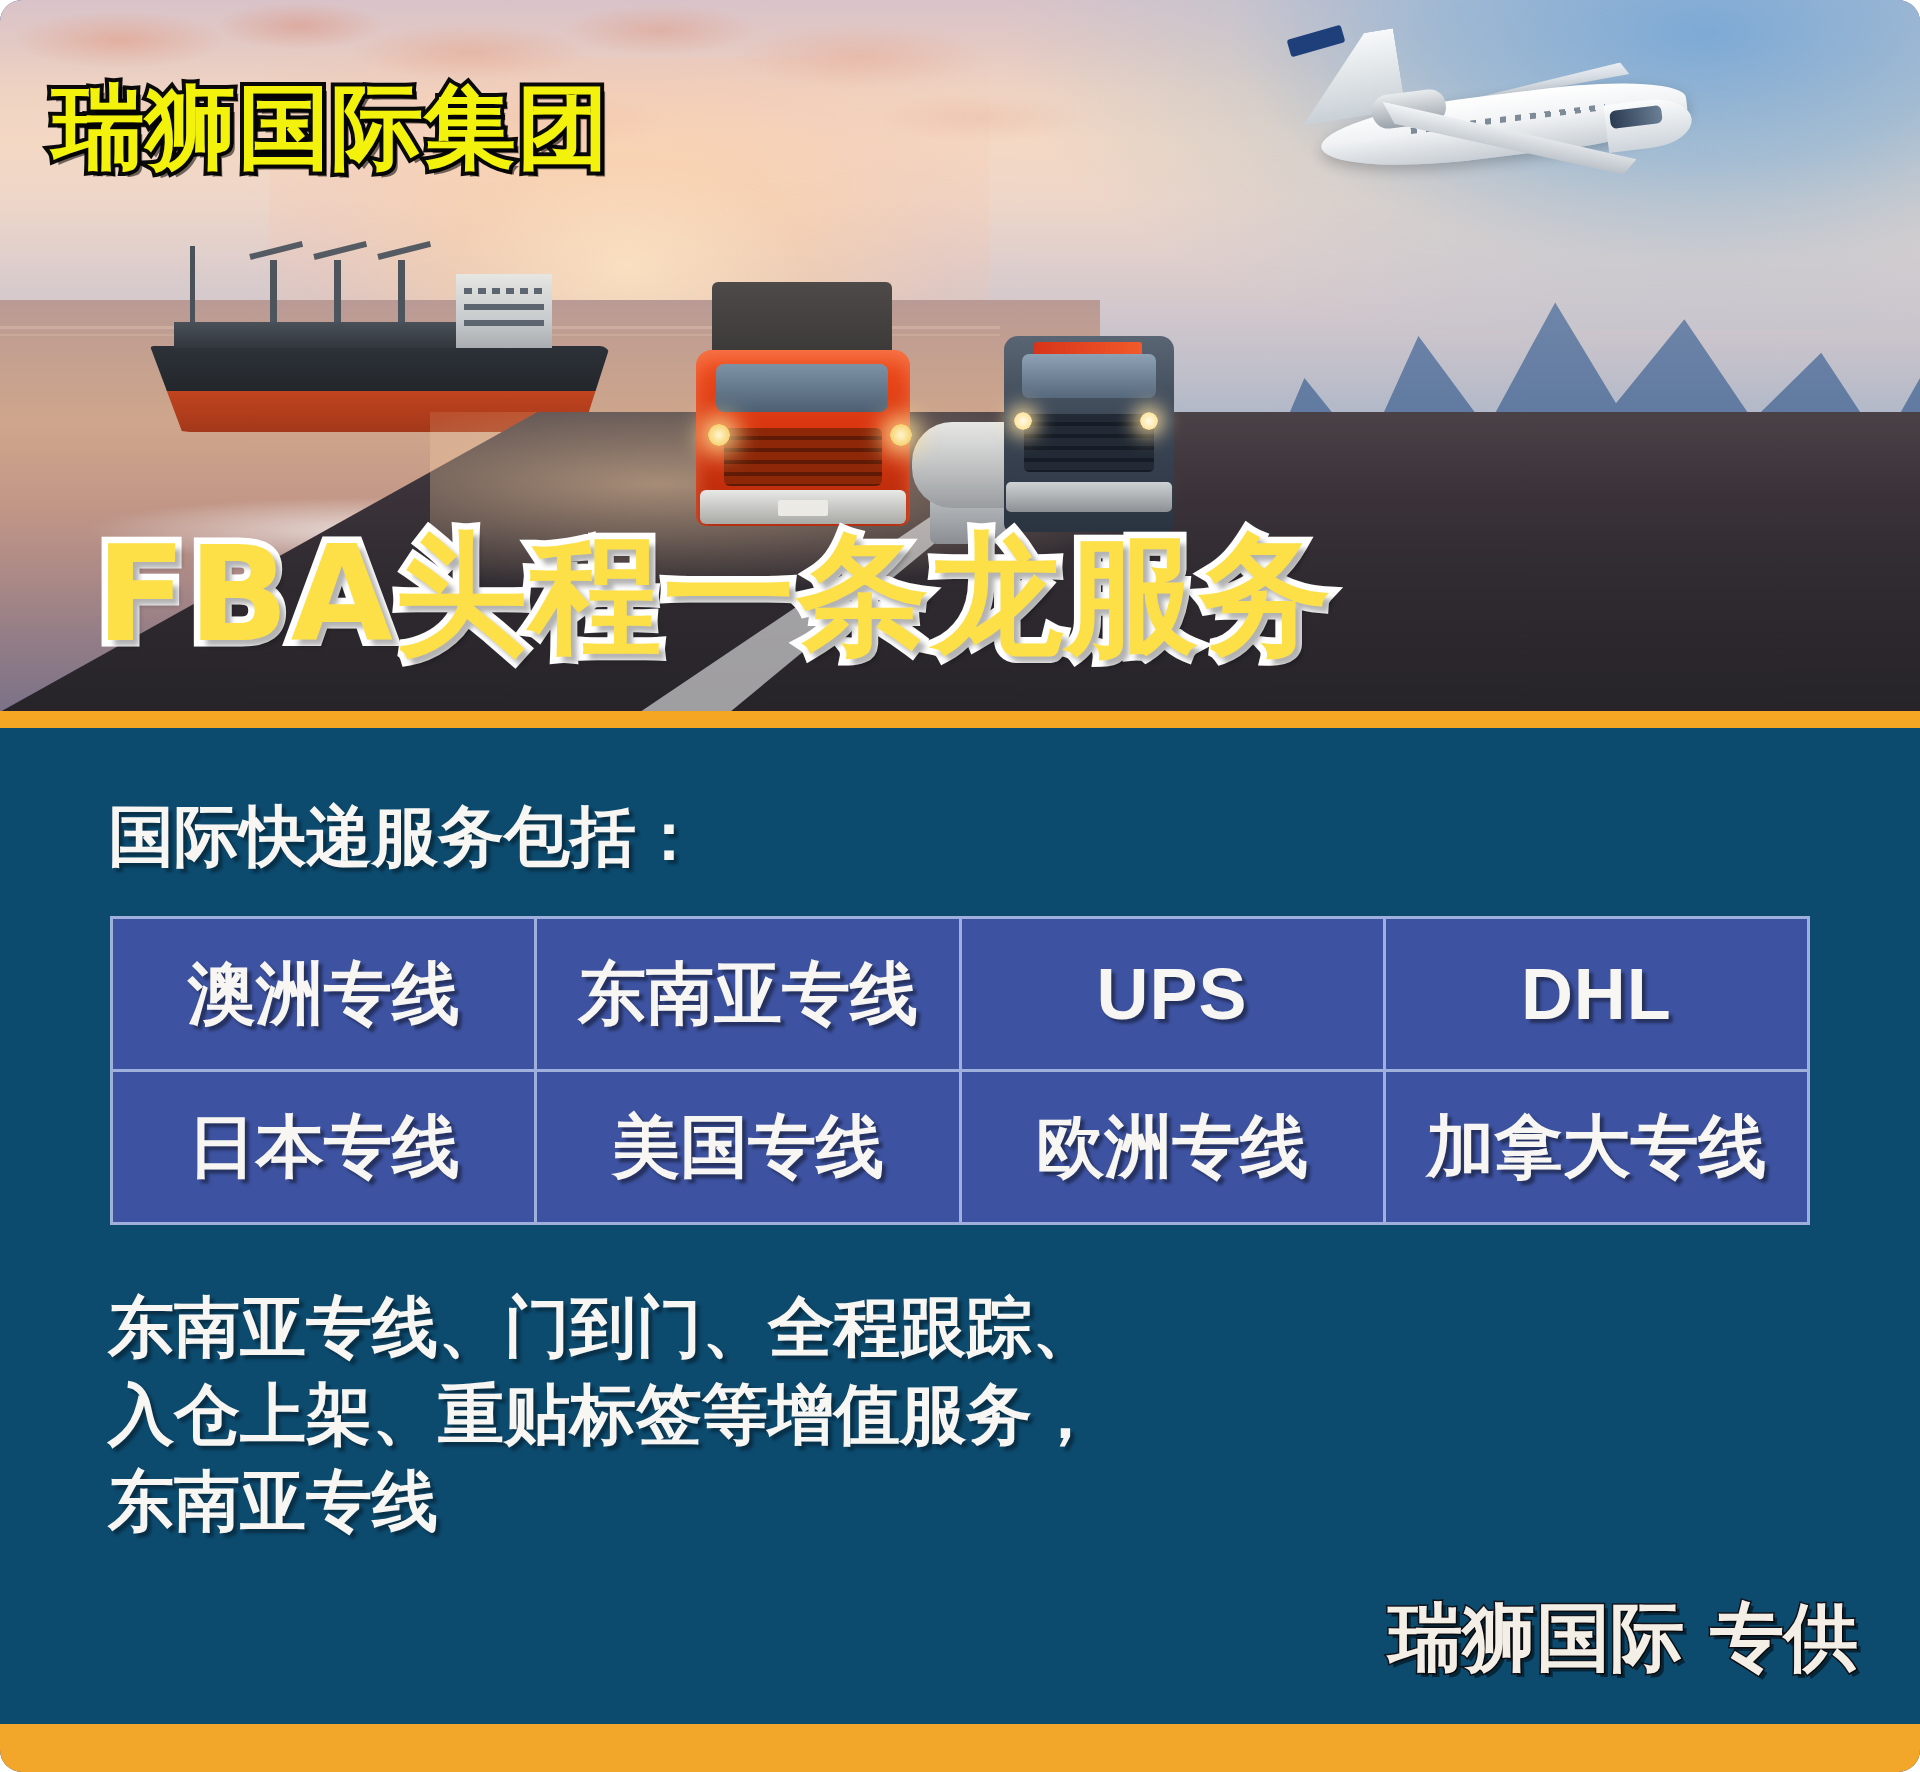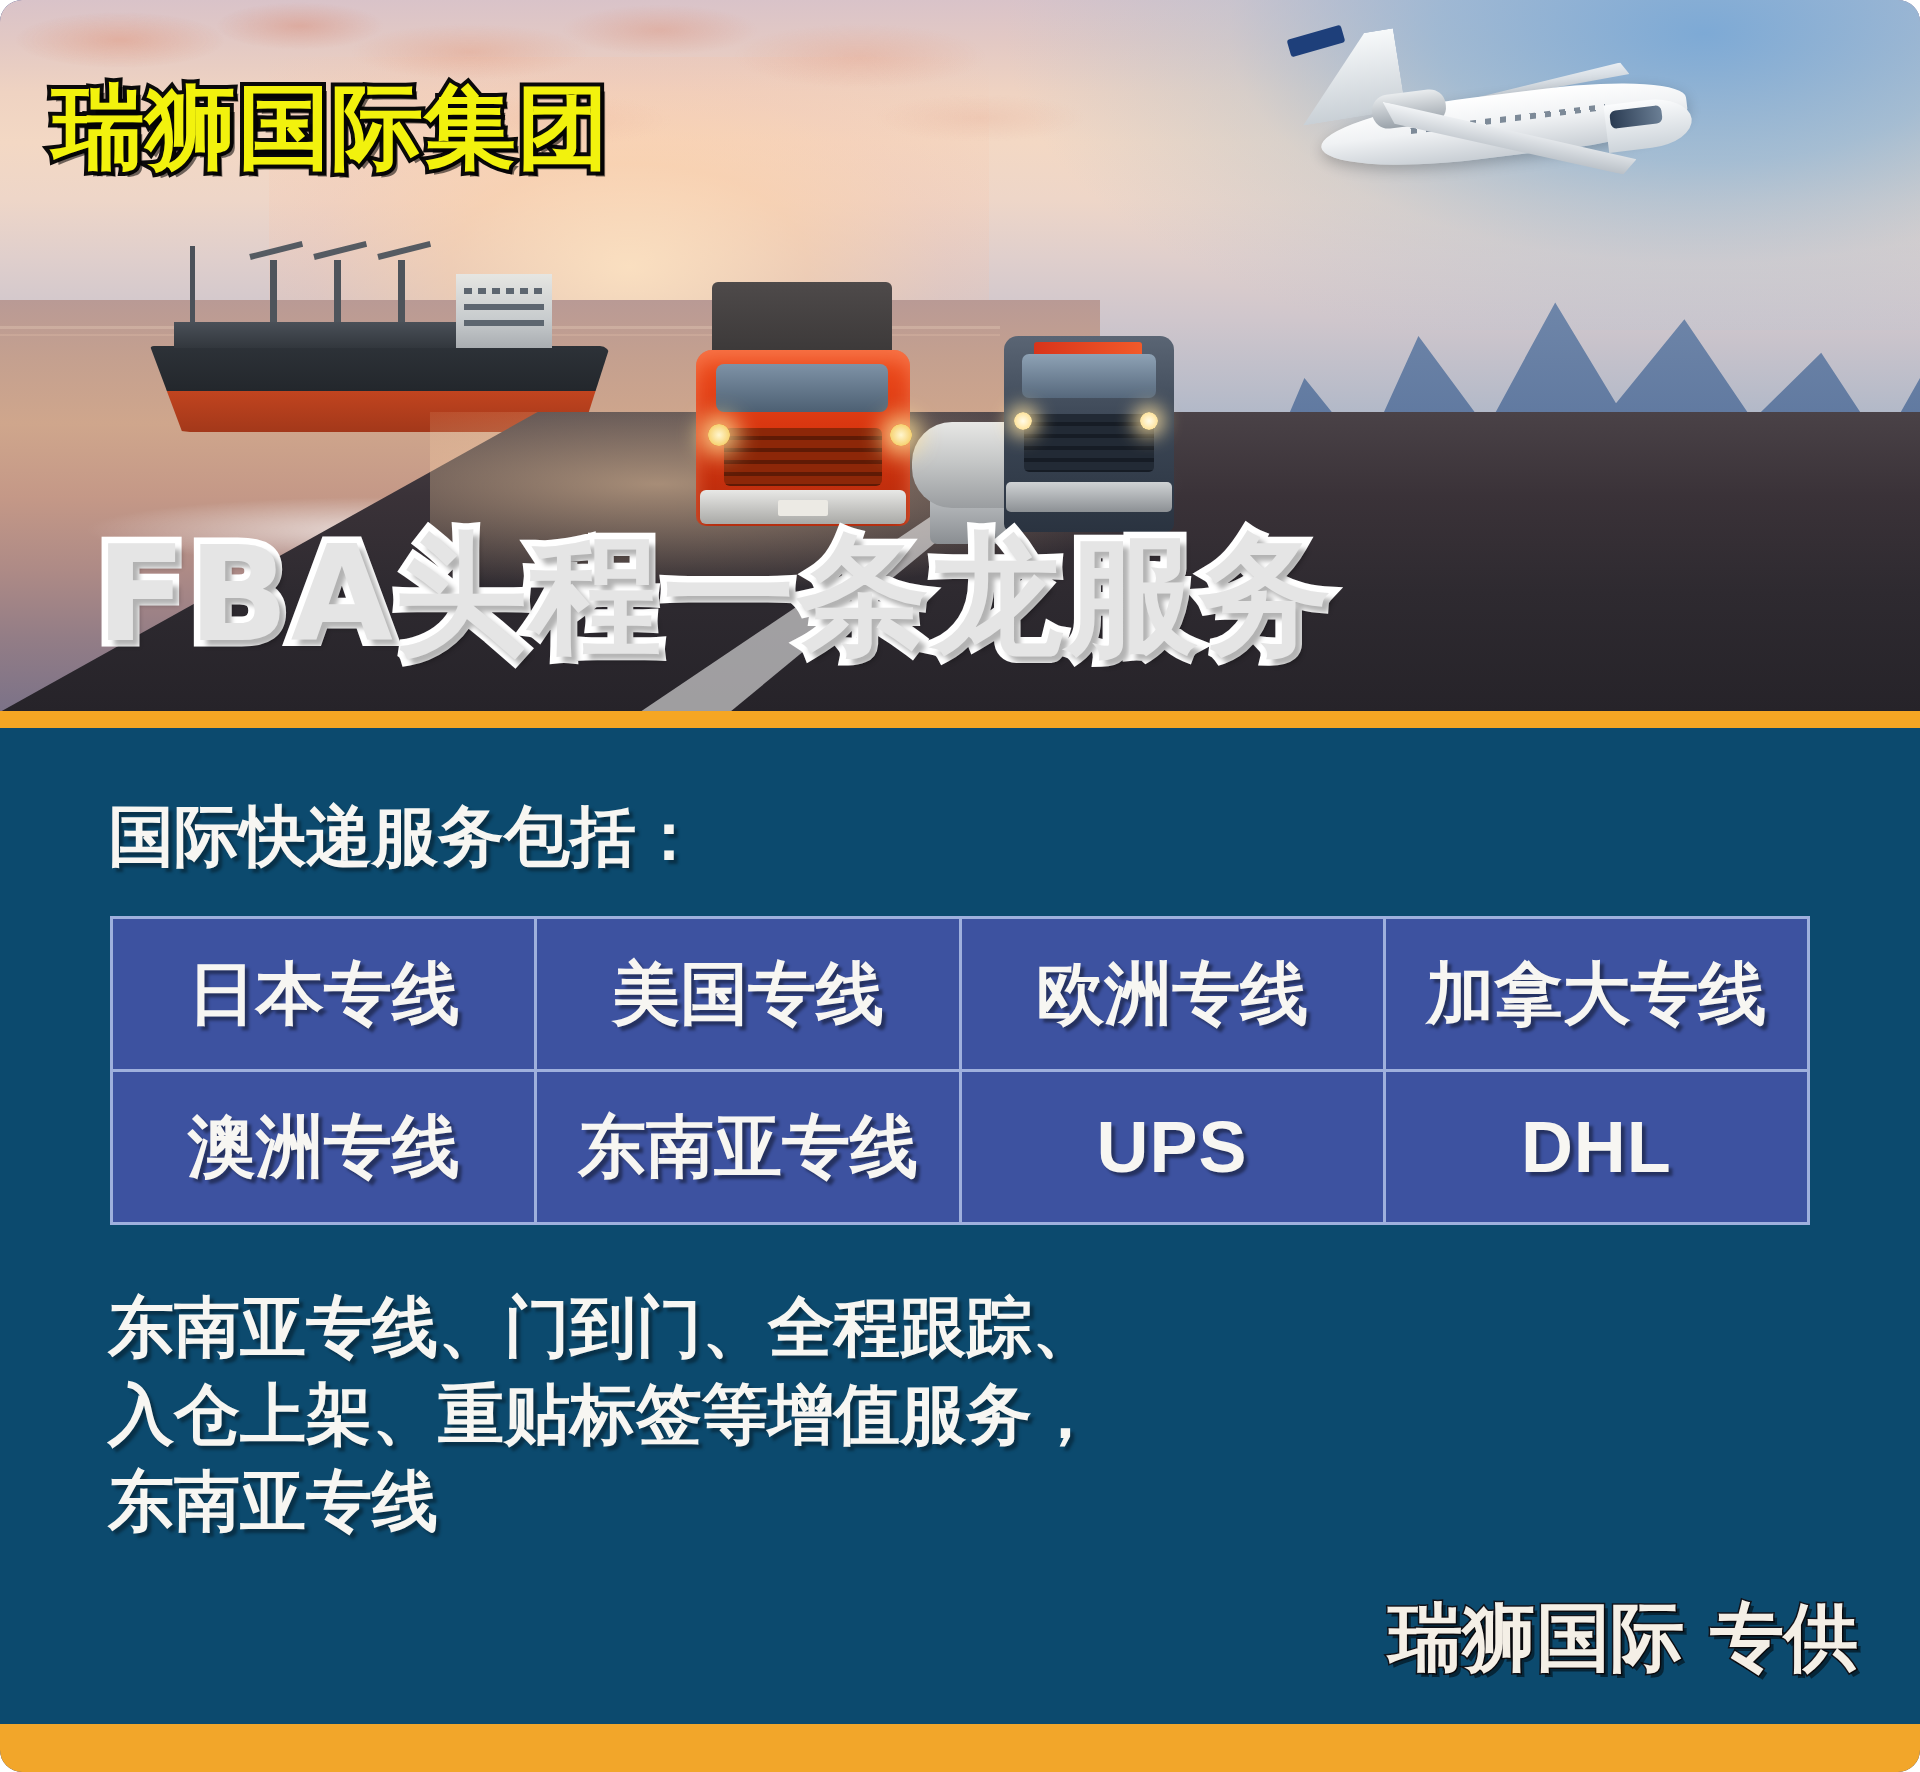--- a/index.html
+++ b/index.html
@@ -217,21 +217,21 @@
     color:#f2f20d;
     -webkit-text-stroke:8px #0a0a0a;paint-order:stroke fill;
     text-shadow:5px 5px 0 rgba(0,0,0,.55);
   }
 
   
   .headline{
     position:absolute;left:96px;top:528px;z-index:20;
     font-family:"DejaVu Sans","Liberation Sans",sans-serif;
     font-weight:bold;font-size:132px;line-height:1;letter-spacing:2px;
-    color:#e5e5e5;
+    color:#fde047;
     -webkit-text-stroke:13px #ffffff;paint-order:stroke fill;
     text-shadow:6px 6px 5px rgba(0,0,0,.3);
   }
 
   
   .gold-top{position:absolute;left:0;top:711px;width:1920px;height:17px;background:#f5a623;}
   .gold-bottom{position:absolute;left:0;bottom:0;width:1920px;height:48px;background:#f2a62a;}
 
   
   .panel{position:absolute;left:0;top:728px;width:1920px;height:996px;background:#0c4a6e;}
@@ -353,31 +353,31 @@
 
   <div class="gold-top"></div>
 
   <div class="panel">
 
     <div class="subtitle">国际快递服务包括：</div>
 
     <table class="svc-table">
       <tbody>
         <tr>
+          <td>澳洲专线</td>
+          <td>东南亚专线</td>
+          <td class="latin">UPS</td>
+          <td class="latin">DHL</td>
+        </tr>
+        <tr>
           <td>日本专线</td>
           <td>美国专线</td>
           <td>欧洲专线</td>
           <td>加拿大专线</td>
         </tr>
-        <tr>
-          <td>澳洲专线</td>
-          <td>东南亚专线</td>
-          <td class="latin">UPS</td>
-          <td class="latin">DHL</td>
-        </tr>
       </tbody>
     </table>
 
     <div class="body-text">
       <div>东南亚专线、门到门、全程跟踪、</div>
       <div>入仓上架、重贴标签等增值服务，</div>
       <div>东南亚专线</div>
     </div>
 
     <div class="signature">瑞狮国际 专供</div>

